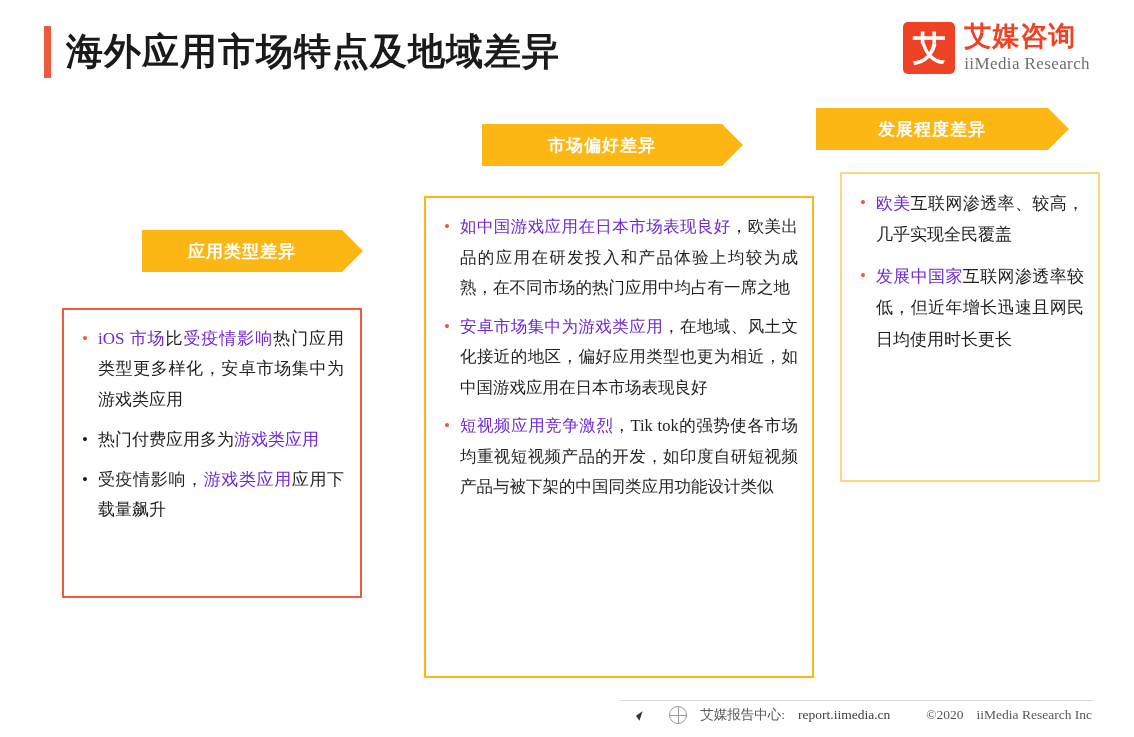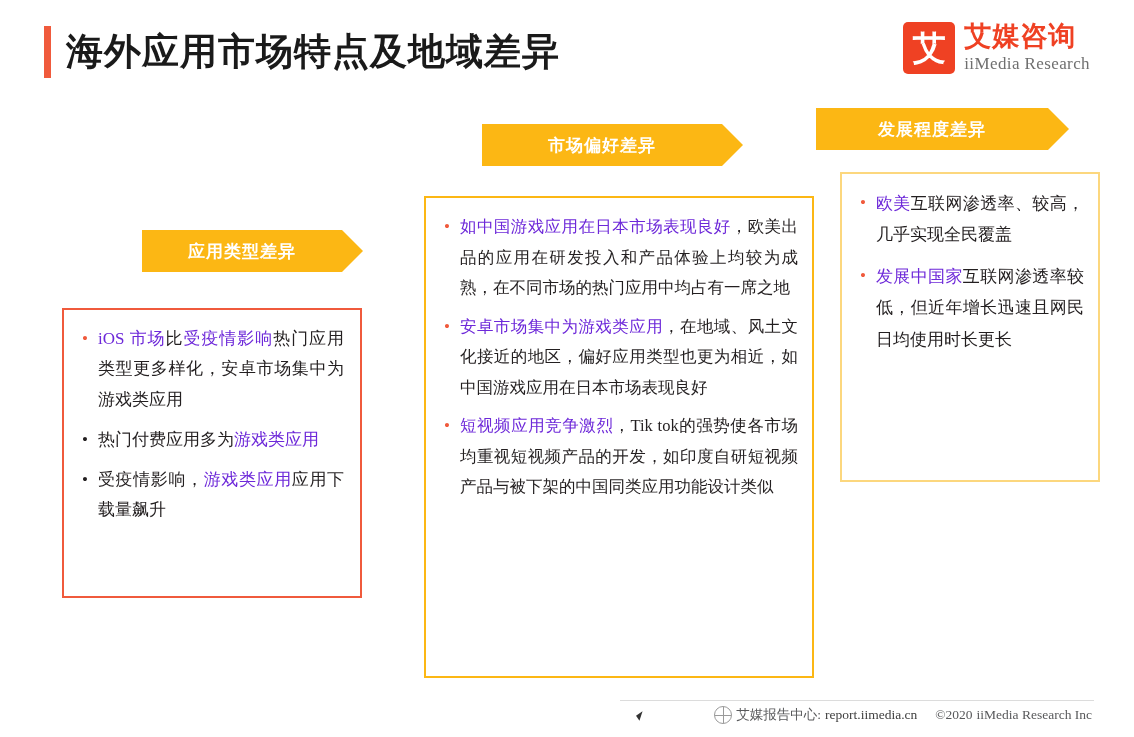--- a/index.html
+++ b/index.html
@@ -178,21 +178,21 @@
     right: 40px;
     top: 700px;
     border-top: 1px solid #dcdcdc;
   }
   .footer {
     position: absolute;
     right: 42px;
     top: 706px;
     display: flex;
     align-items: center;
-    gap: 4px;
+    gap: 13px;
     font-size: 13.5px;
     color: #58595b;
     white-space: nowrap;
   }
   .globe {
     width: 16px;
     height: 16px;
     border: 1px solid #9a9a9a;
     border-radius: 50%;
     position: relative;

